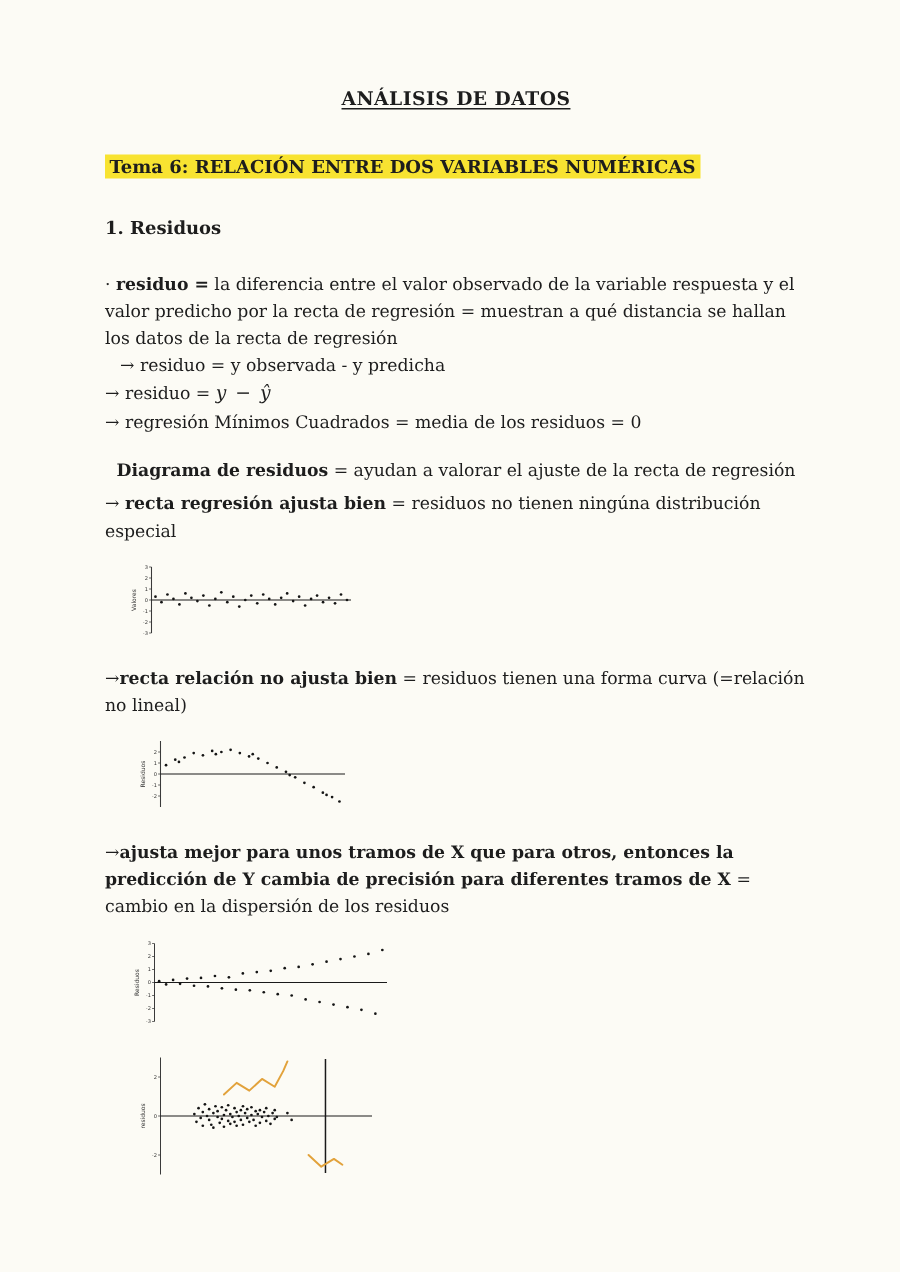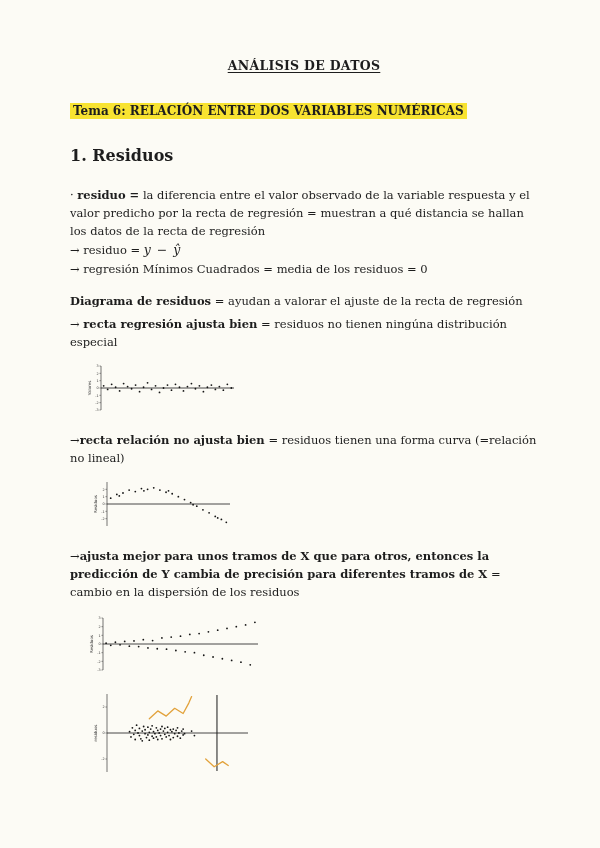--- a/index.html
+++ b/index.html
@@ -11,47 +11,48 @@
     overflow:hidden;
   }
   .page{padding:56px 62px 0 70px;font-size:11.5px;line-height:1.58;}
   h1{
     font-size:12.5px;font-weight:bold;text-align:center;
     text-decoration:underline;text-underline-offset:2px;
     letter-spacing:.3px;margin:0 0 26px 0;
   }
   .tema{margin:0 0 22px 0;}
   .hl{background:#f8e331;font-weight:bold;font-size:12px;padding:1px 3px;text-align:center;}
-  h2{font-size:16px;font-weight:bold;margin:0 0 18px 0;}
+  h2{font-size:12px;font-weight:bold;margin:0 0 18px 0;}
   p{margin:0;}
   b{font-weight:bold;}
   .indent1{padding-left:10px;}
   .math{font-style:italic;font-size:12.5px;letter-spacing:1px;}
   .mb14{margin-bottom:14px;}
-  .mb4{margin-bottom:4px;}
+  .mb4{margin-bottom:4px;text-align:center;}
   .chart{display:block;}
   .chart svg{display:block;font-family:"DejaVu Sans",sans-serif;}
   .chart1{width:150px;height:50px;margin:12px 0 18px 16px;}
   .chart2{width:140px;height:50px;margin:12px 0 18px 22px;}
   .chart3{width:172px;height:58px;margin:13px 0 18px 18px;}
   .chart4{width:158px;height:84px;margin:14px 0 0 22px;}
 </style>
 </head>
 <body>
 
 <div class="page">
 
   <h1>ANÁLISIS DE DATOS</h1>
 
   <p class="tema"><span class="hl">Tema 6: RELACIÓN ENTRE DOS VARIABLES NUMÉRICAS</span></p>
 
   <h2>1. Residuos</h2>
 
   <p class="def"><span>·</span> <b>residuo =</b> <span>la diferencia entre el valor observado de la variable respuesta y el valor predicho por la recta de regresión = muestran a qué distancia se hallan los datos de la recta de regresión</span></p>
 
+  <p class="indent1"><span>→</span> <span>residuo = y observada - y predicha</span></p>
 
   <p><span>→</span> <span>residuo =</span> <span class="math">y − ŷ</span></p>
 
   <p class="mb14"><span>→</span> <span>regresión Mínimos Cuadrados = media de los residuos = 0</span></p>
 
   <p class="mb4"><b>Diagrama de residuos</b> <span>= ayudan a valorar el ajuste de la recta de regresión</span></p>
 
   <p><span>→</span> <b>recta regresión ajusta bien</b> <span>= residuos no tienen ningúna distribución especial</span></p>
 
   <div class="chart chart1">

